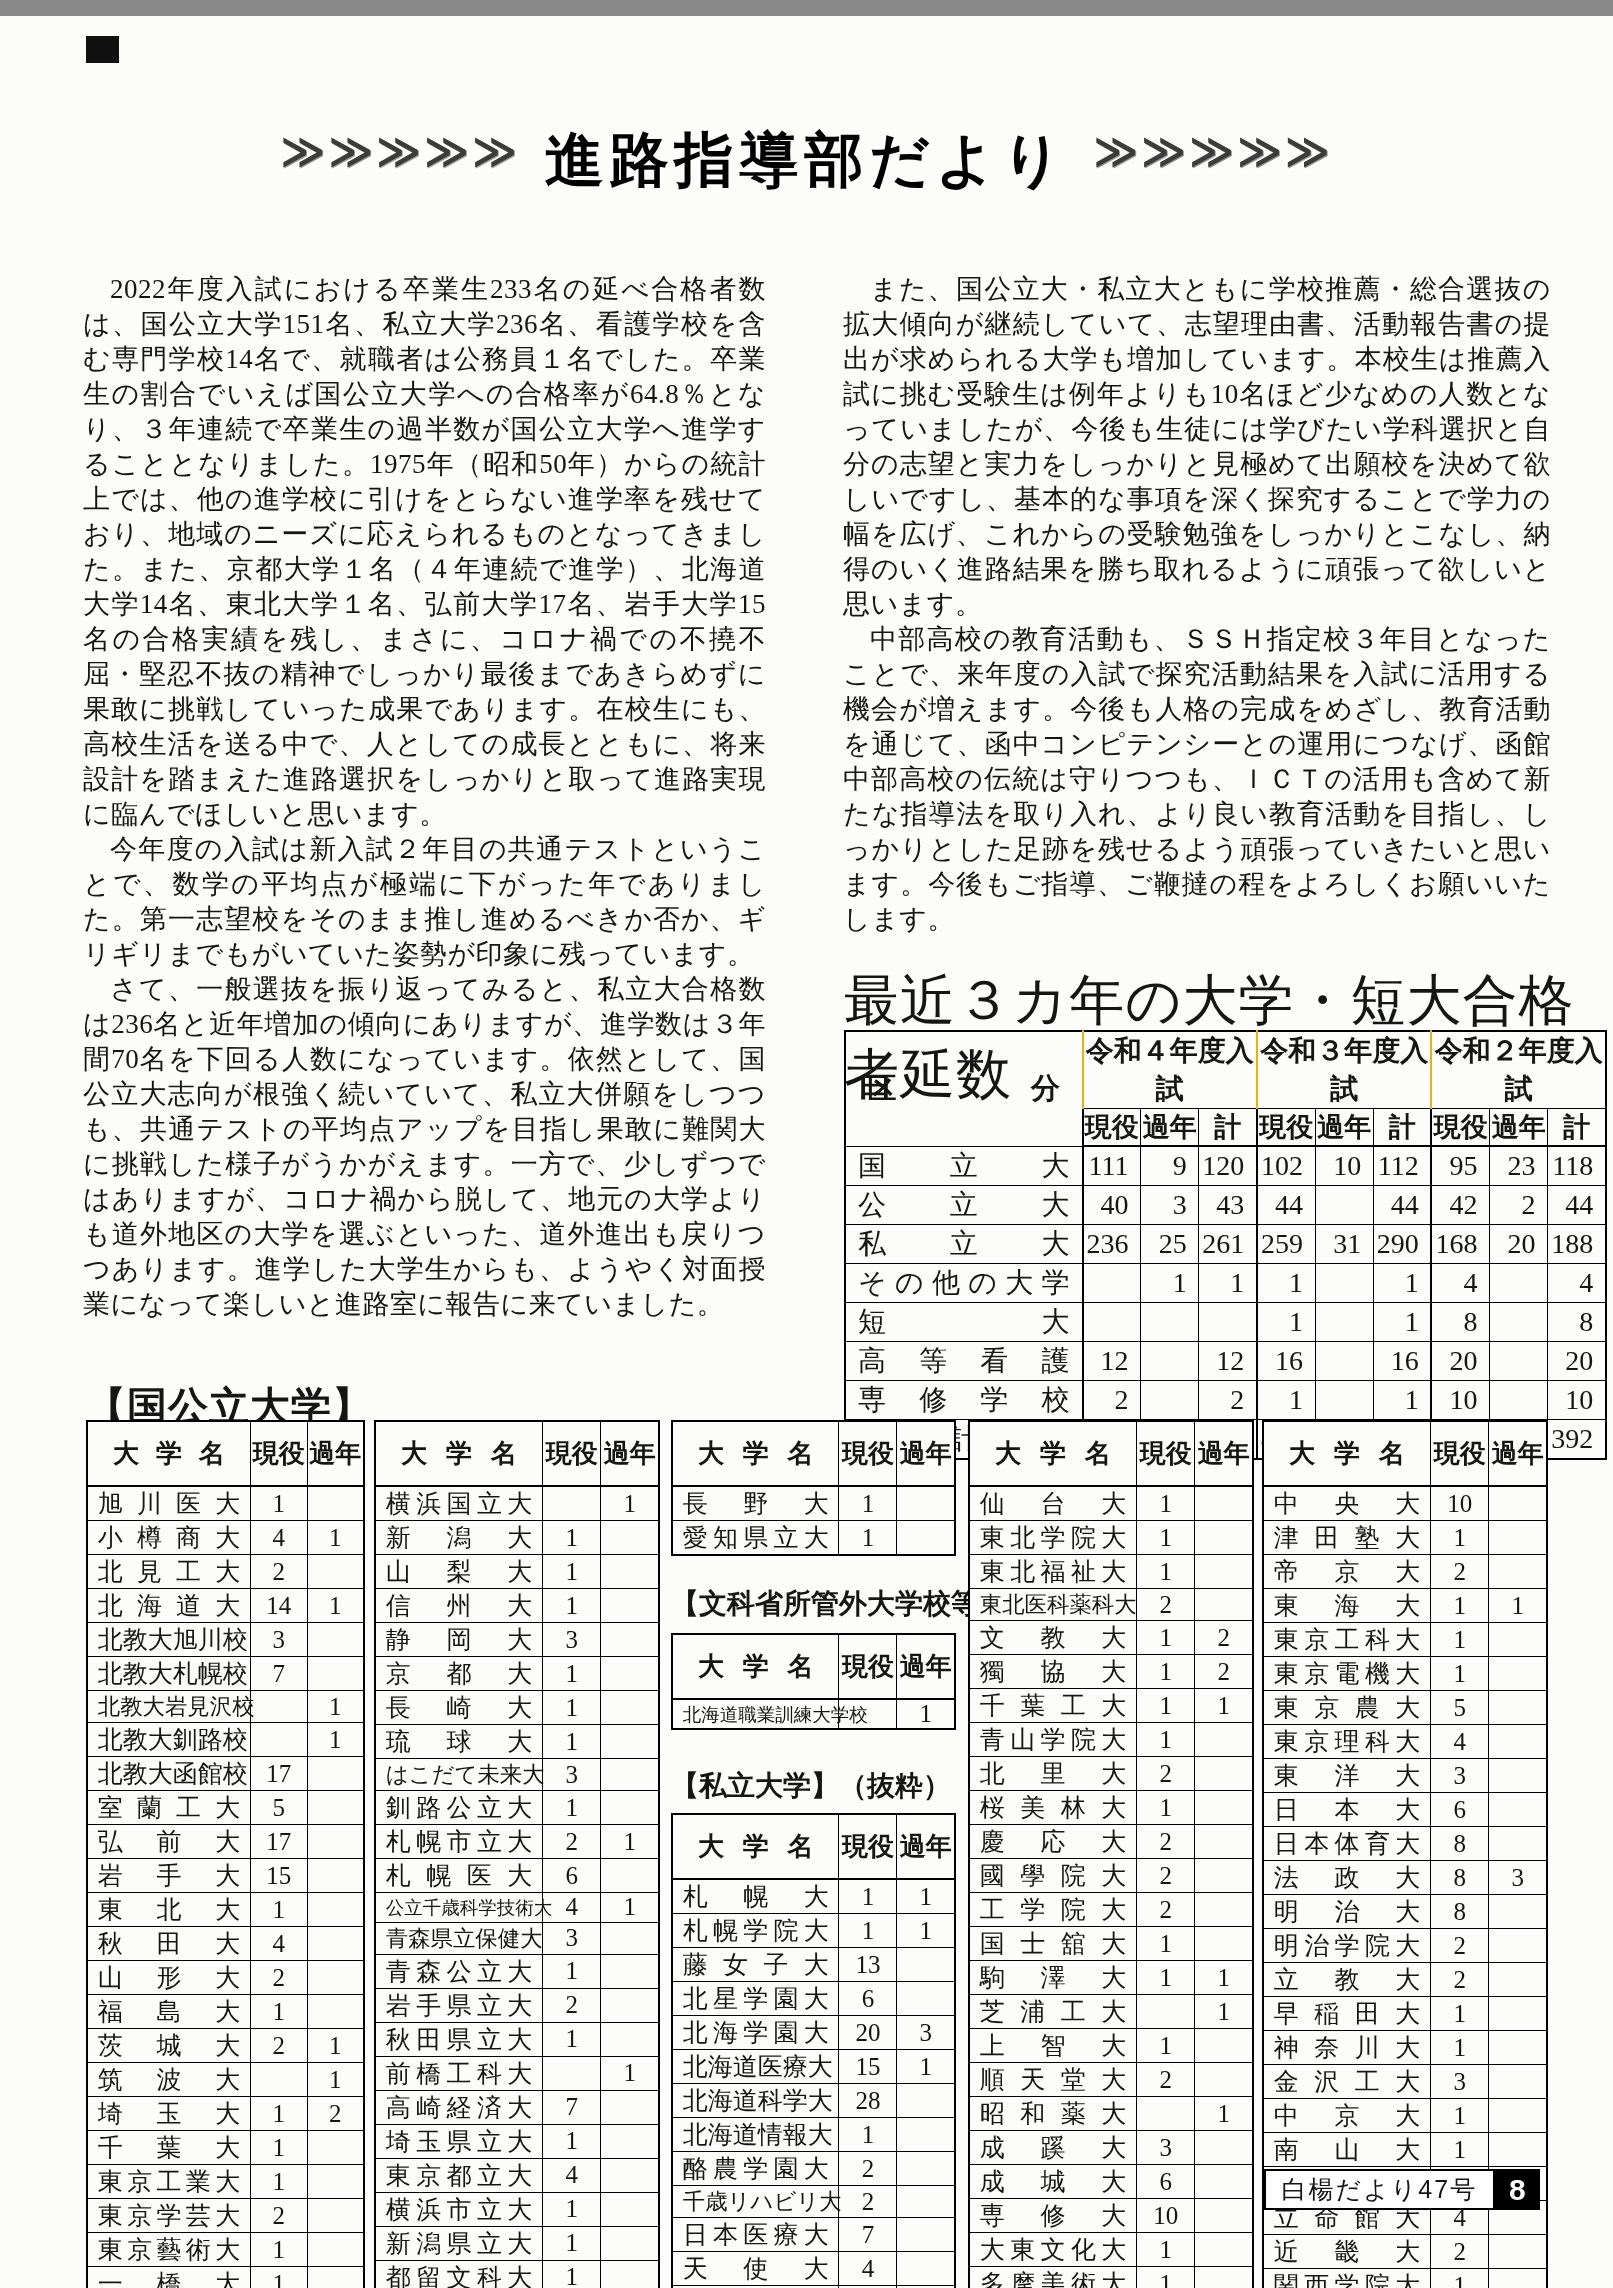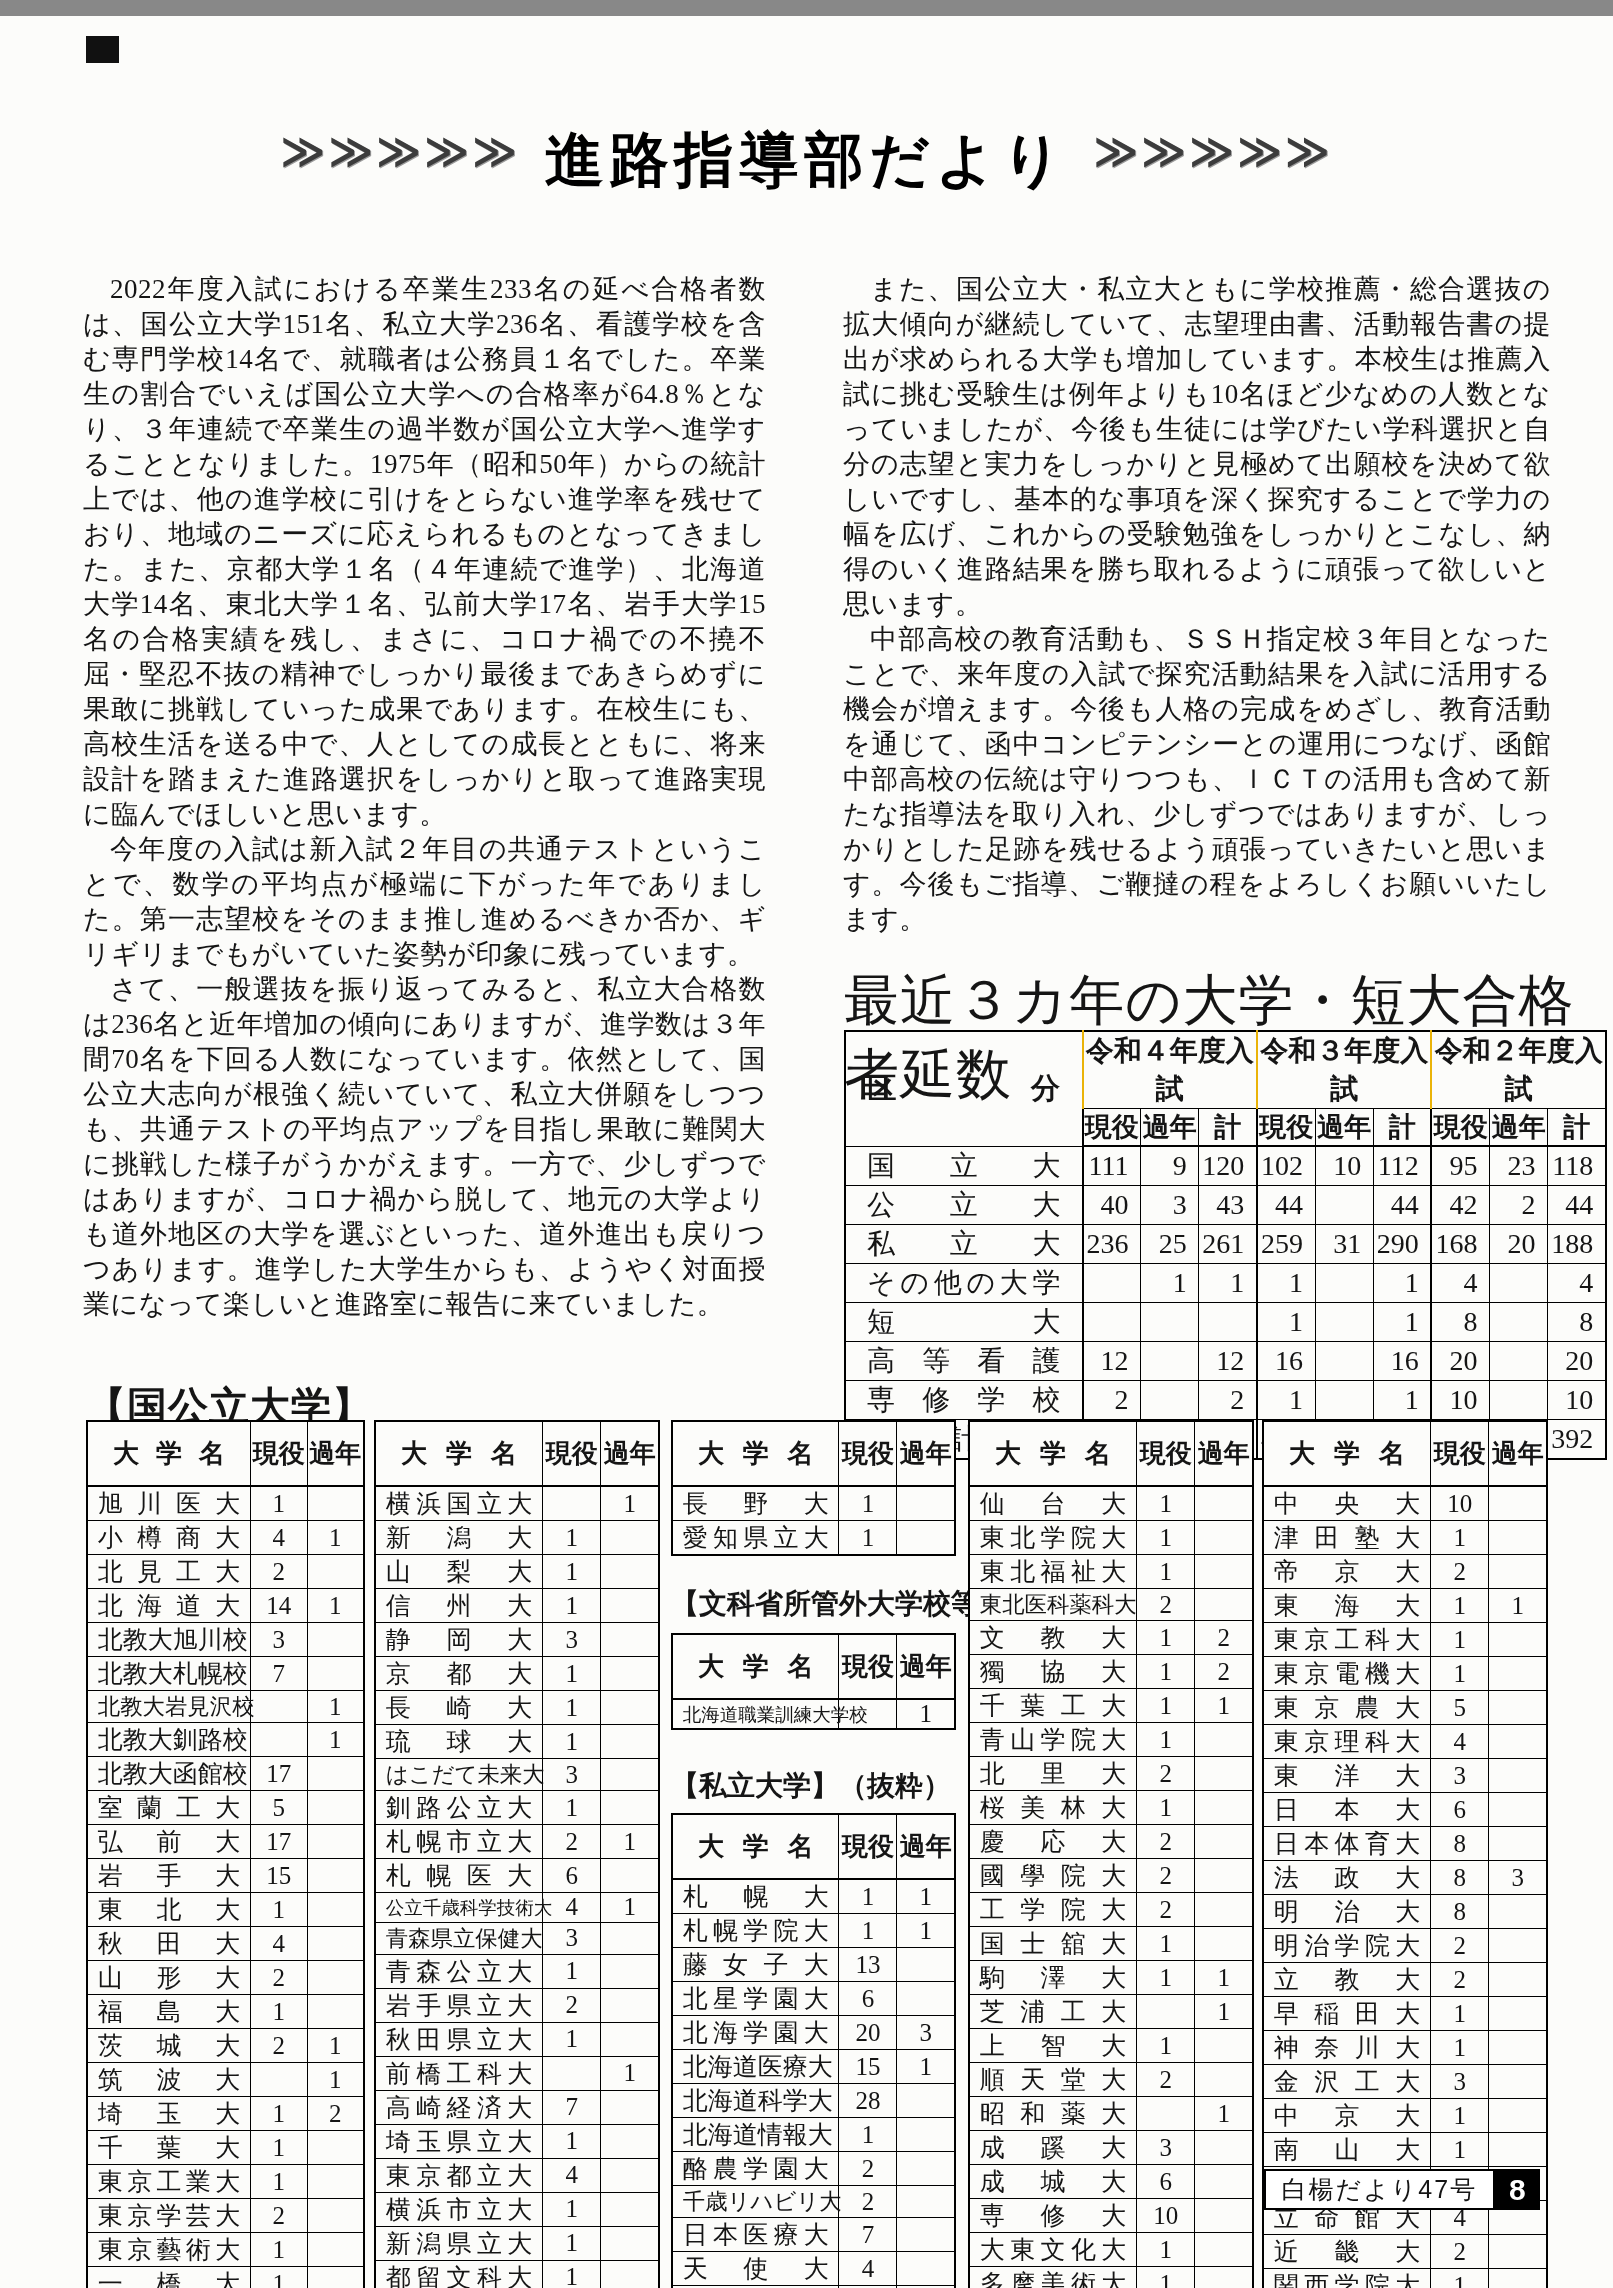--- a/index.html
+++ b/index.html
@@ -39,21 +39,21 @@
   table{border-collapse:collapse;table-layout:fixed;}
   .summary{position:absolute;left:844px;top:1014px;width:763px;border:2.9px solid #000;}
   .summary th,.summary td{border:1px solid #000;padding:0;overflow:hidden;}
   .summary .corner{width:25.3%;font-family:Liberation Serif, serif;
     font-size:29px;font-weight:bold;text-align:justify;text-align-last:justify;padding:0 21.5px;}
   .summary .yearh{font-family:"Liberation Sans","DejaVu Sans",sans-serif;font-size:28px;font-weight:bold;
     text-align:center;height:37px;border-left:2px solid #eab308;}
   .summary .sub th{font-family:"Liberation Sans","DejaVu Sans",sans-serif;font-size:27px;font-weight:bold;
     text-align:center;height:33px;border-bottom:2px solid #000;}
   .summary td{height:32px;font-size:28px;text-align:right;padding-right:11.7px;}
-  .summary td.rowlab{font-size:28px;text-align:justify;text-align-last:justify;padding:0 21px;}
+  .summary td.rowlab{font-size:28px;text-align:justify;text-align-last:justify;padding:0 12px;}
   .summary td.rowlab.center{text-align:center;text-align-last:center;}
   .summary .gs{border-left:2px solid #000;}
   
   .seclabel{position:absolute;font-family:"Liberation Sans","DejaVu Sans",sans-serif;
     font-size:40px;font-weight:bold;letter-spacing:1px;}
   .sublabel{font-family:"Liberation Sans","DejaVu Sans",sans-serif;font-size:28px;font-weight:bold;white-space:nowrap;}
   .univ{width:100%;border:2px solid #000;background:#fcfcfa;}
   .univ th{font-family:"Liberation Sans","DejaVu Sans",sans-serif;font-size:26px;font-weight:bold;
     border:1px solid #000;border-bottom:2px solid #000;height:32px;padding:0;}
   .univ th.hname{text-align:justify;text-align-last:justify;padding:14px 25px;}
@@ -97,21 +97,21 @@
   </div>
 
 
   <div class="bodycol col-left">
     <p>2022年度入試における卒業生233名の延べ合格者数は、国公立大学151名、私立大学236名、看護学校を含む専門学校14名で、就職者は公務員１名でした。卒業生の割合でいえば国公立大学への合格率が64.8％となり、３年連続で卒業生の過半数が国公立大学へ進学することとなりました。1975年（昭和50年）からの統計上では、他の進学校に引けをとらない進学率を残せており、地域のニーズに応えられるものとなってきました。また、京都大学１名（４年連続で進学）、北海道大学14名、東北大学１名、弘前大学17名、岩手大学15名の合格実績を残し、まさに、コロナ禍での不撓不屈・堅忍不抜の精神でしっかり最後まであきらめずに果敢に挑戦していった成果であります。在校生にも、高校生活を送る中で、人としての成長とともに、将来設計を踏まえた進路選択をしっかりと取って進路実現に臨んでほしいと思います。</p>
     <p>今年度の入試は新入試２年目の共通テストということで、数学の平均点が極端に下がった年でありました。第一志望校をそのまま推し進めるべきか否か、ギリギリまでもがいていた姿勢が印象に残っています。</p>
     <p>さて、一般選抜を振り返ってみると、私立大合格数は236名と近年増加の傾向にありますが、進学数は３年間70名を下回る人数になっています。依然として、国公立大志向が根強く続いていて、私立大併願をしつつも、共通テストの平均点アップを目指し果敢に難関大に挑戦した様子がうかがえます。一方で、少しずつではありますが、コロナ禍から脱して、地元の大学よりも道外地区の大学を選ぶといった、道外進出も戻りつつあります。進学した大学生からも、ようやく対面授業になって楽しいと進路室に報告に来ていました。</p>
   </div>
   <div class="bodycol col-right">
     <p>また、国公立大・私立大ともに学校推薦・総合選抜の拡大傾向が継続していて、志望理由書、活動報告書の提出が求められる大学も増加しています。本校生は推薦入試に挑む受験生は例年よりも10名ほど少なめの人数となっていましたが、今後も生徒には学びたい学科選択と自分の志望と実力をしっかりと見極めて出願校を決めて欲しいですし、基本的な事項を深く探究することで学力の幅を広げ、これからの受験勉強をしっかりとこなし、納得のいく進路結果を勝ち取れるように頑張って欲しいと思います。</p>
-    <p>中部高校の教育活動も、ＳＳＨ指定校３年目となったことで、来年度の入試で探究活動結果を入試に活用する機会が増えます。今後も人格の完成をめざし、教育活動を通じて、函中コンピテンシーとの運用につなげ、函館中部高校の伝統は守りつつも、ＩＣＴの活用も含めて新たな指導法を取り入れ、少しずつではありますが、しっかりとした足跡を残せるよう頑張っていきたいと思います。今後もご指導、ご鞭撻の程をよろしくお願いいたします。</p>
+    <p>中部高校の教育活動も、ＳＳＨ指定校３年目となったことで、来年度の入試で探究活動結果を入試に活用する機会が増えます。今後も人格の完成をめざし、教育活動を通じて、函中コンピテンシーとの運用につなげ、函館中部高校の伝統は守りつつも、ＩＣＴの活用も含めて新たな指導法を取り入れ、より良い教育活動を目指し、しっかりとした足跡を残せるよう頑張っていきたいと思います。今後もご指導、ご鞭撻の程をよろしくお願いいたします。</p>
   </div>
 
   <div class="summary-title">最近３カ年の大学・短大合格者延数</div>
   <table class="summary">
     <thead>
       <tr>
         <th class="corner" rowspan="2">区分</th>
         <th class="yearh" colspan="3">令和４年度入試</th>
         <th class="yearh" colspan="3">令和３年度入試</th>
         <th class="yearh" colspan="3">令和２年度入試</th>

